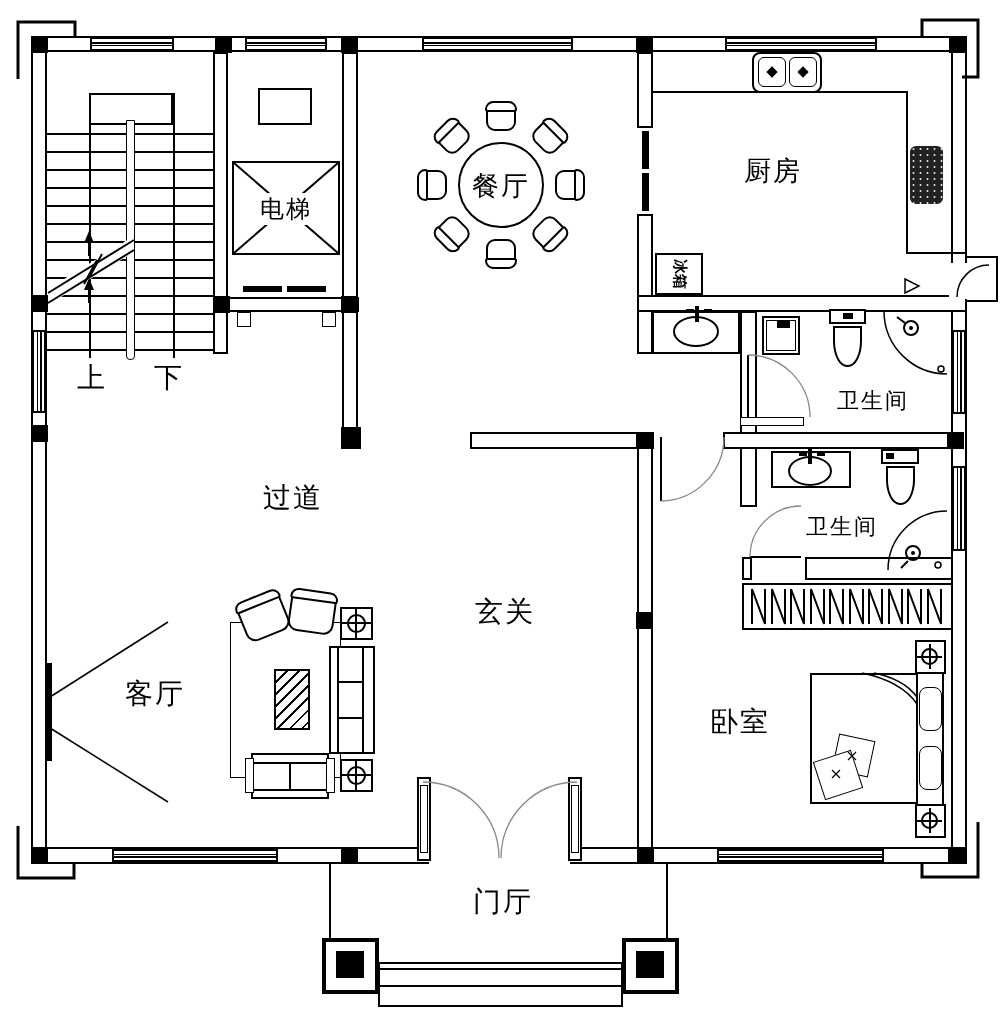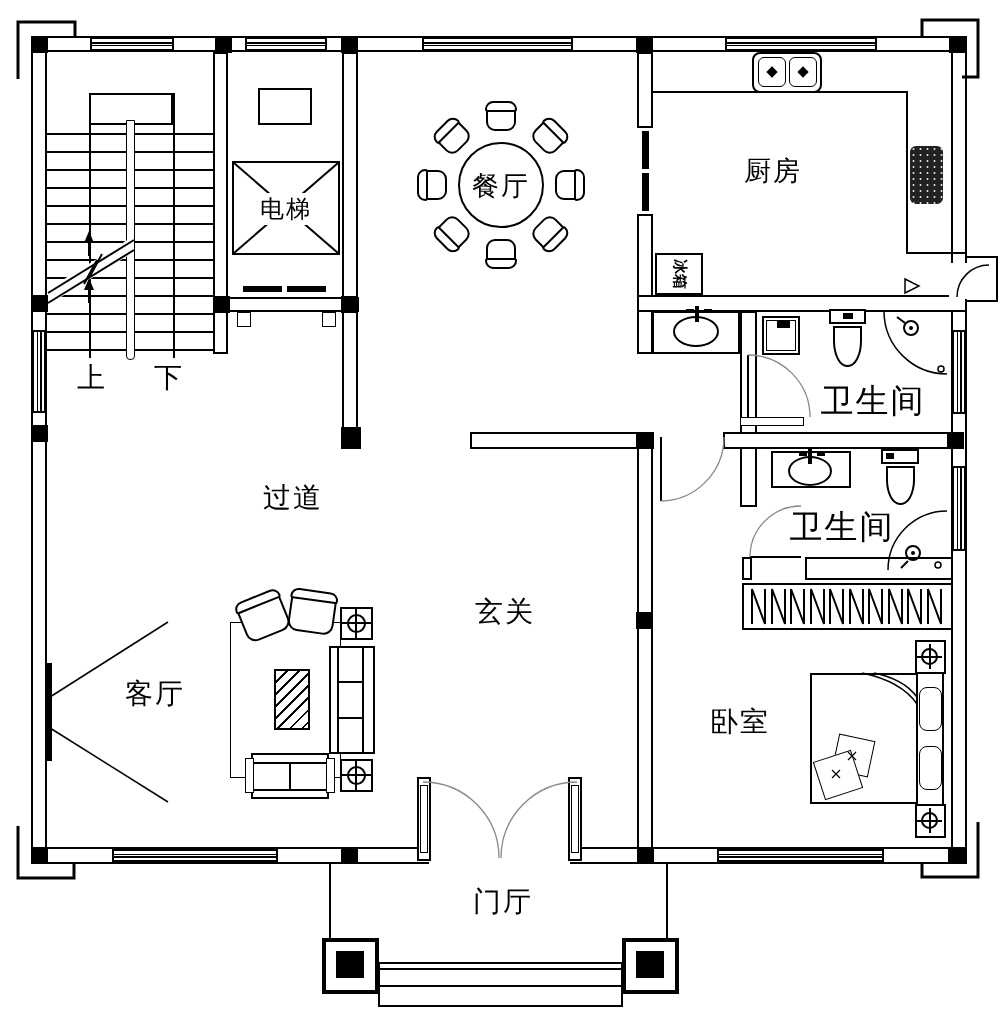--- a/index.html
+++ b/index.html
@@ -11,21 +11,21 @@
   .winh i{position:absolute;left:0;right:0;height:1.5px;background:#000;}
   .winv{position:absolute;background:#fff;border:2px solid #000;box-sizing:border-box;z-index:3;}
   .winv i{position:absolute;top:0;bottom:0;width:1.5px;background:#000;}
   .hl{position:absolute;background:#000;height:2px;z-index:3;}
   .vl{position:absolute;background:#000;width:2px;z-index:3;}
   .box{position:absolute;background:#fff;border:2px solid #000;box-sizing:border-box;z-index:3;}
   .thin{border-width:1.5px;}
   .patch{position:absolute;background:#fff;z-index:4;}
   .lbl{position:absolute;transform:translate(-50%,-50%);font-size:28px;font-weight:500;
        letter-spacing:2px;white-space:nowrap;z-index:6;}
-  .sm{font-size:33px;}
+  .sm{font-size:22px;}
   .risers{position:absolute;left:47px;top:133px;width:166px;height:220px;z-index:1;
       background:repeating-linear-gradient(to bottom,#000 0 2px,transparent 2px 18px);}
   .chairback::before{content:"";position:absolute;left:-3px;right:-3px;top:-7px;height:7px;
       background:#fff;border:2px solid #000;border-radius:9px 9px 3px 3px;}
   .dchair{position:absolute;left:-15px;top:-79px;width:30px;height:25px;background:#fff;
       border:2px solid #000;border-radius:5px 5px 9px 9px;transform-origin:15px 79px;box-sizing:border-box;z-index:3;}
   .armchair{position:absolute;width:46px;height:38px;background:#fff;border:2px solid #000;
       border-radius:5px 5px 10px 10px;box-sizing:border-box;z-index:3;}
   .lampcirc{position:absolute;border:2px solid #000;border-radius:50%;box-sizing:border-box;z-index:3;background:transparent;}
   svg.strokes{position:absolute;left:0;top:0;z-index:5;pointer-events:none;}

